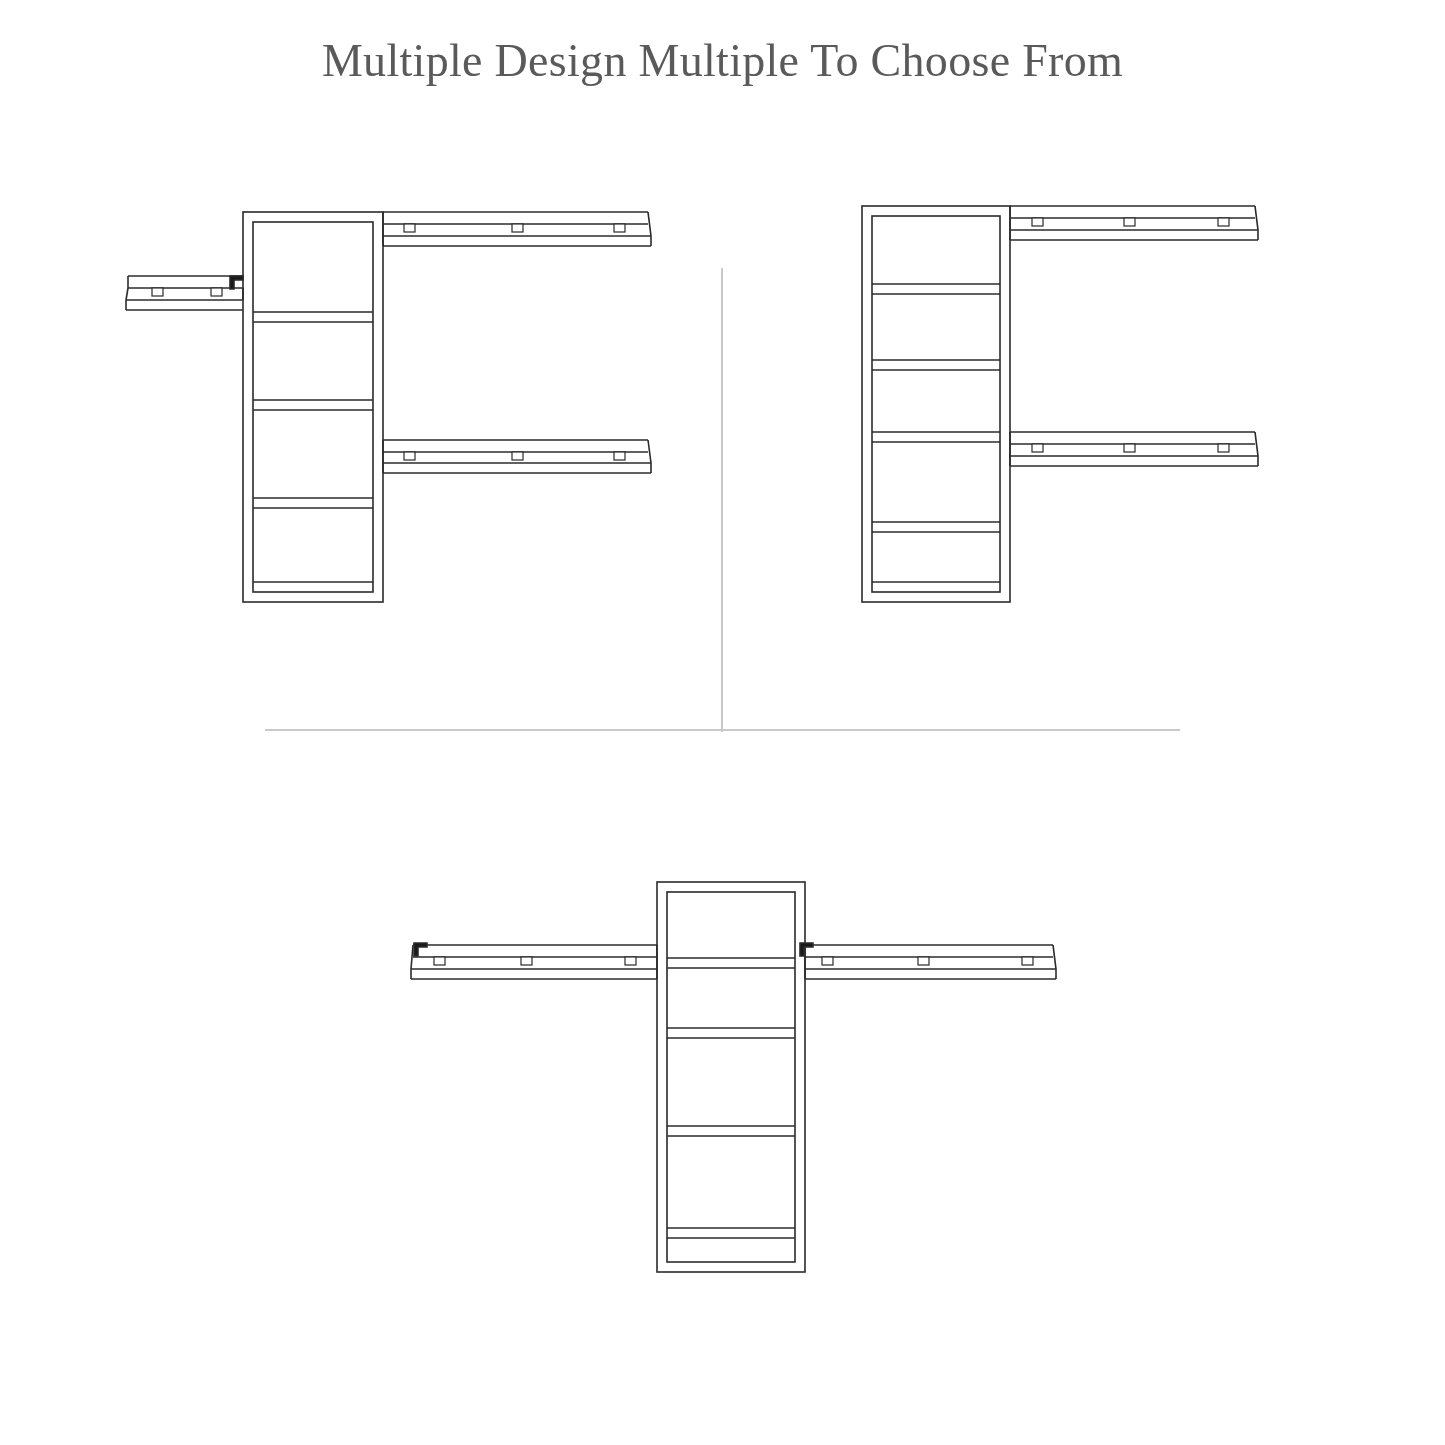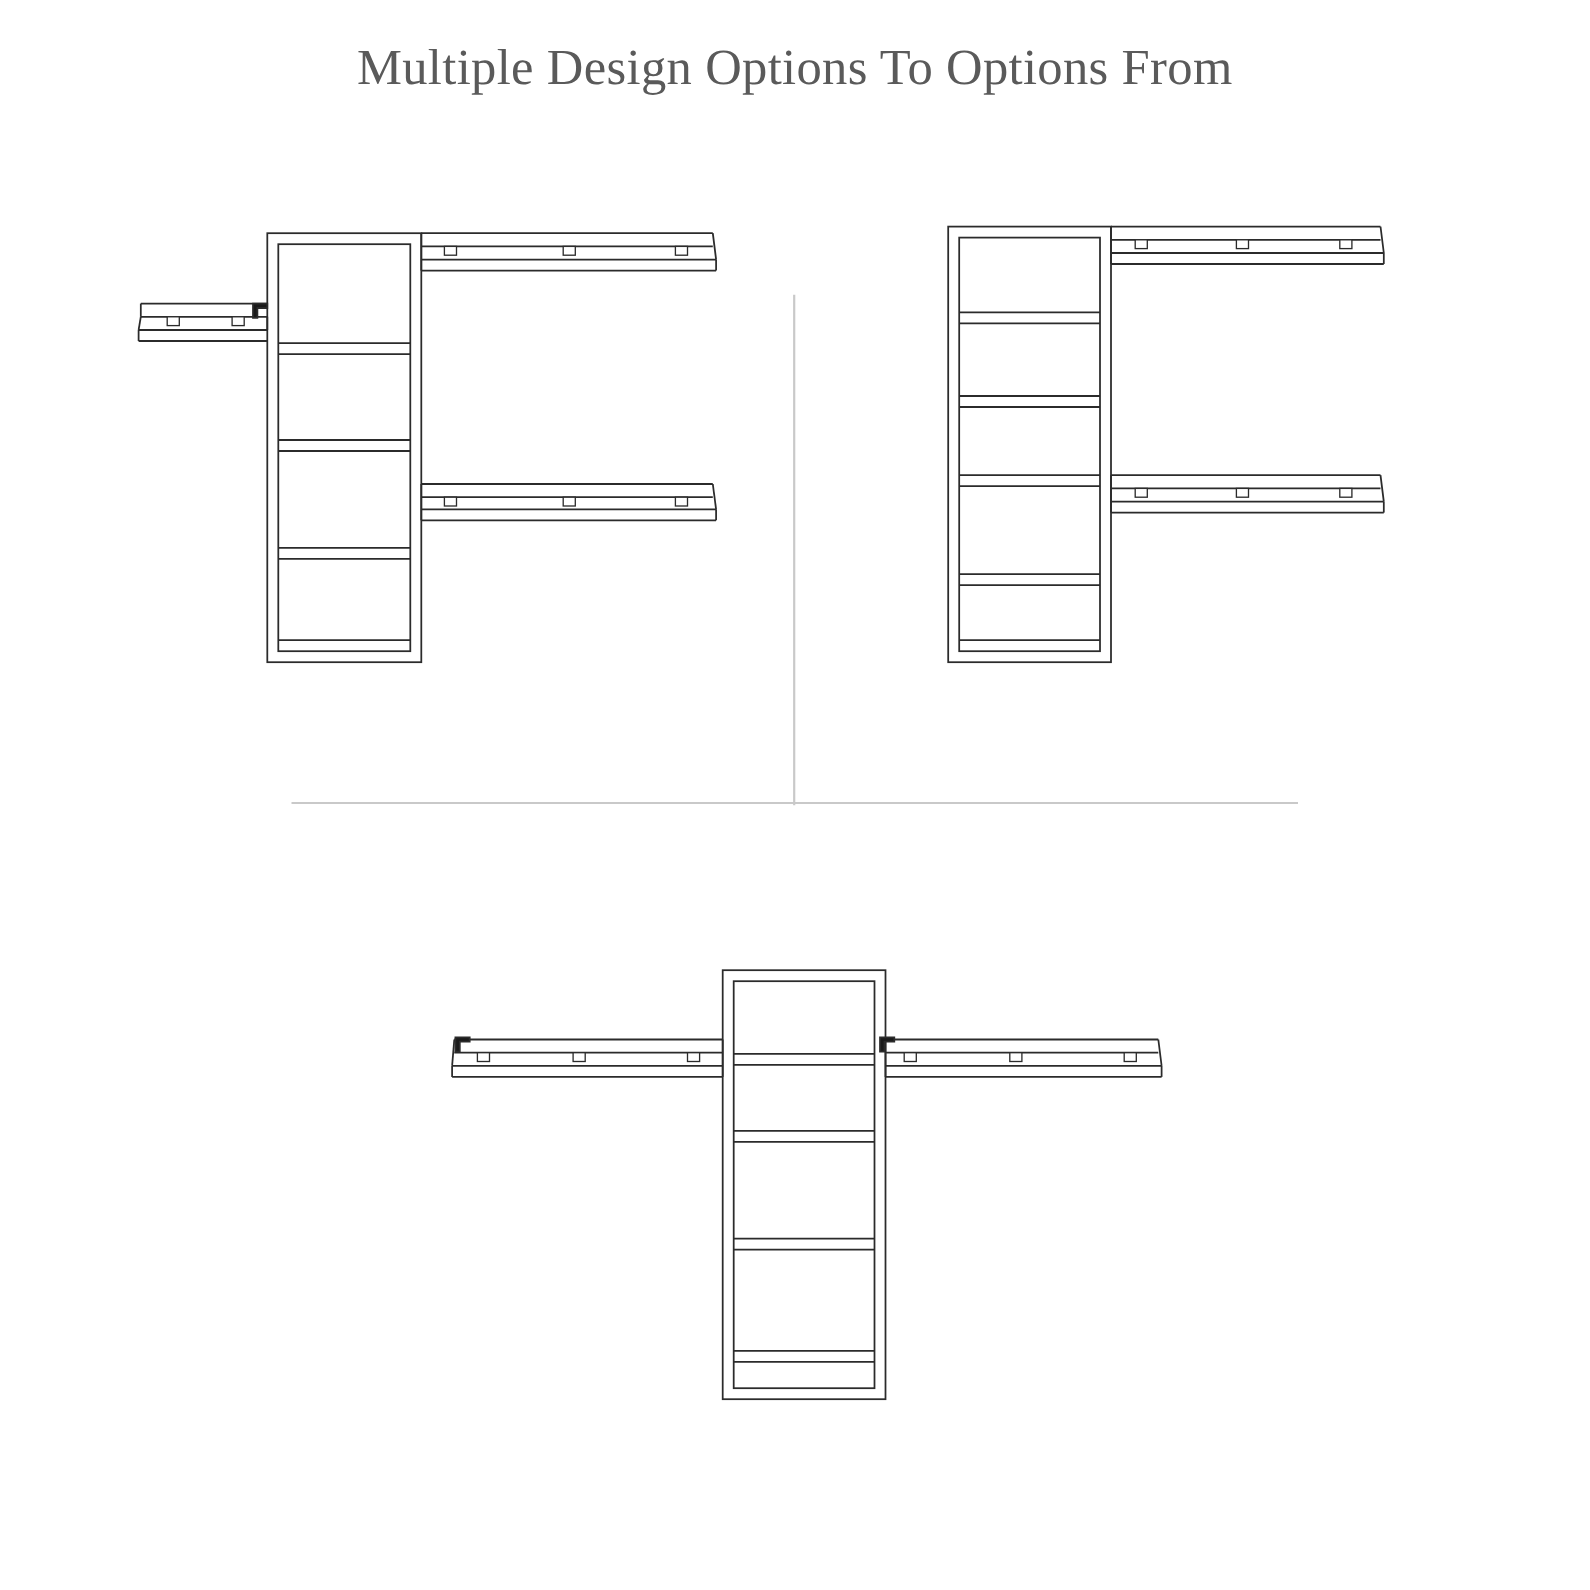--- a/index.html
+++ b/index.html
@@ -32,21 +32,21 @@
     top: 0;
     left: 0;
     width: 1445px;
     height: 1445px;
   }
   svg { display: block; }
 </style>
 </head>
 <body>
 
-<div id="page-title">Multiple Design Options To Options From</div>
+<div id="page-title">Multiple Design Multiple To Choose From</div>
 
 <div id="diagram-canvas">
 <svg width="1445" height="1445" viewBox="0 0 1445 1445" xmlns="http://www.w3.org/2000/svg">
   <defs>
     <g id="bracket">
       <path d="M0,0 L13,0 L13,4 L4,4 L4,13 L0,13 Z" fill="#1a1a1a"></path>
     </g>
     <g id="clip">
       <rect x="0" y="0" width="11" height="8" fill="#ffffff" stroke="#2b2b2b" stroke-width="1.2"></rect>
     </g>

